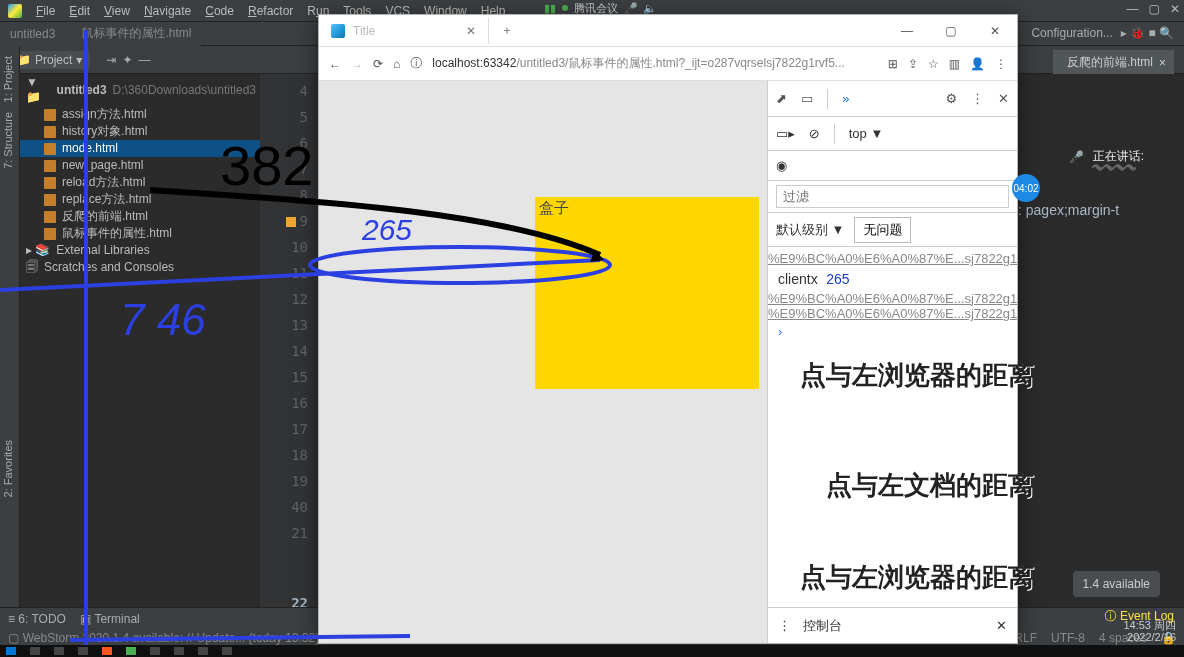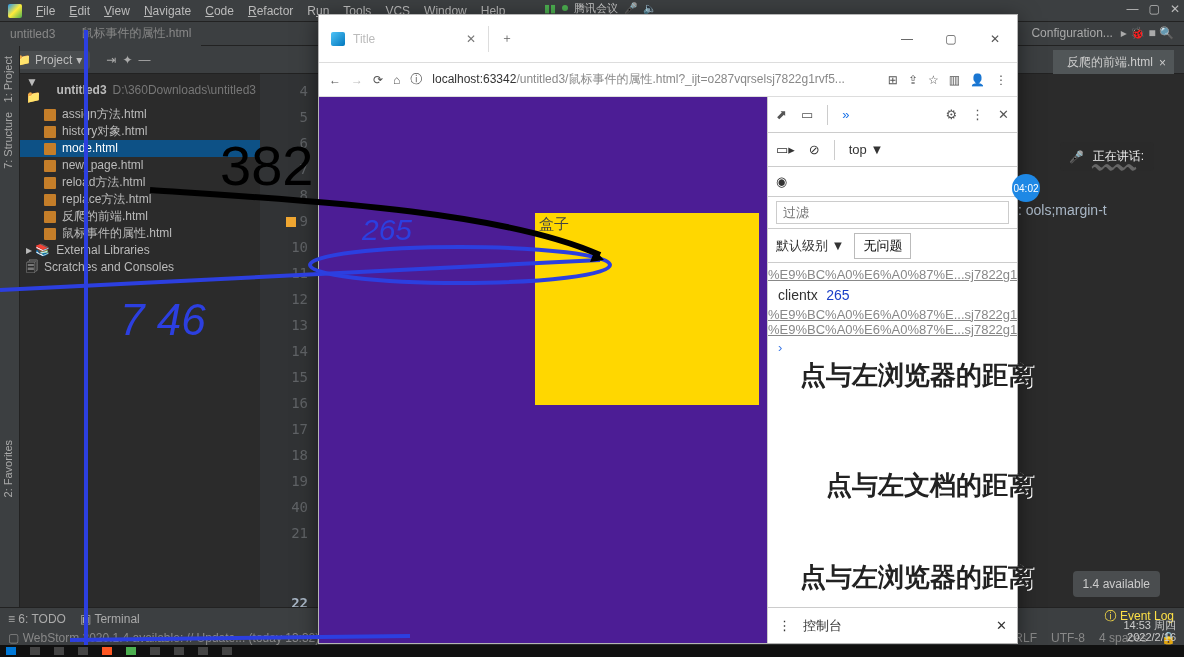--- a/index.html
+++ b/index.html
@@ -46,30 +46,30 @@
 .right-toolbar { position: absolute; right: 10px; top: 26px; color: #aaa; display:flex; gap:8px; align-items:center;}
 
 
 .btm1 { position: absolute; left: 0; right: 0; bottom: 28px; height: 22px; background: #3c3f41; border-top: 1px solid #222; display: flex; align-items: center; padding: 0 8px; gap: 14px; color: #aaa; }
 .btm2 { position: absolute; left: 0; right: 0; bottom: 10px; height: 18px; background: #3c3f41; display: flex; align-items: center; padding: 0 8px; color: #888; justify-content: space-between; }
 .balloon { position: absolute; right: 24px; bottom: 60px; background: #4a4d4f; padding: 6px 10px; border-radius: 4px; color: #ccc; }
 .evlog { position: absolute; right: 10px; bottom: 32px; color: #fde047; }
 
 
 .browser { position: absolute; left: 318px; top: 14px; width: 700px; height: 630px; background: #fff; border: 1px solid #b5b5b5; box-shadow: 0 4px 20px rgba(0,0,0,.5); display: flex; flex-direction: column; }
-.br-title { height: 48px; background: #fff; display: flex; align-items: center; border-bottom: 1px solid #ddd; }
+.br-title { height: 32px; background: #fff; display: flex; align-items: center; border-bottom: 1px solid #ddd; }
 .br-tab { display: flex; align-items: center; gap: 8px; padding: 6px 12px; border-right: 1px solid #ddd; width: 170px; }
 .br-favicon { width: 14px; height: 14px; background: linear-gradient(135deg,#4fc3f7,#0277bd); border-radius: 2px; }
 .br-winbtns { margin-left: auto; display: flex; }
 .br-winbtns div { width: 44px; height: 30px; display: flex; align-items: center; justify-content: center; color: #555; }
 .br-addr { height: 34px; display: flex; align-items: center; gap: 10px; padding: 0 10px; border-bottom: 1px solid #ddd; color: #555; }
 .br-addr .url { flex: 1; color: #333; font-size: 12px; overflow: hidden; white-space: nowrap; }
 .br-addr .url .gray { color: #888; }
 .br-content { flex: 1; display: flex; position: relative; overflow: hidden; }
-.page-area { flex: 1; background: #4c1d95; position: relative; }
+.page-area { flex: 1; background: #e5e5e5; position: relative; }
 .gold-box { position: absolute; left: 216px; top: 116px; width: 224px; height: 192px; background: gold; color: #444; font-size: 15px; padding: 2px 4px; }
 
 
 .devtools { width: 250px; border-left: 1px solid #ccc; display: flex; flex-direction: column; font-size: 13px; color: #333; background:#fff; }
 .dt-top { height: 36px; border-bottom: 1px solid #ccc; display: flex; align-items: center; padding: 0 8px; gap: 14px; }
 .dt-top span { color: #555; }
 .dt-row2 { height: 34px; border-bottom: 1px solid #ccc; display: flex; align-items: center; padding: 0 8px; gap: 14px; }
 .dt-eye { height: 30px; border-bottom: 1px solid #ccc; display: flex; align-items: center; padding: 0 8px; }
 .dt-filter { border-bottom: 1px solid #ccc; padding: 4px 8px; }
 .dt-filter input { width: 100%; border: 1px solid #ccc; padding: 3px 6px; font-size: 13px; }
@@ -228,21 +228,21 @@
     <div>17</div>
     <div>18</div>
     <div>19</div>
     <div>40</div>
     <div>21</div>
     <div class="cur">22</div>
     <div>23</div>
   </div>
 
 <div class="right-code">
-  <span>: ools;margin-t</span>
+  <span>: pagex;margin-t</span>
 </div>
 
 <div class="btm1">
   <span>≡ <span>6: TODO</span></span>
   <span>▣ <span>Terminal</span></span>
 </div>
 <div class="evlog">ⓘ <span>Event Log</span></div>
 <div class="btm2">
   <span>▢ <span>WebStorm 2020.1.4 available: // Update... (today 13:32)</span></span>
   <span style="display:flex;gap:14px">

